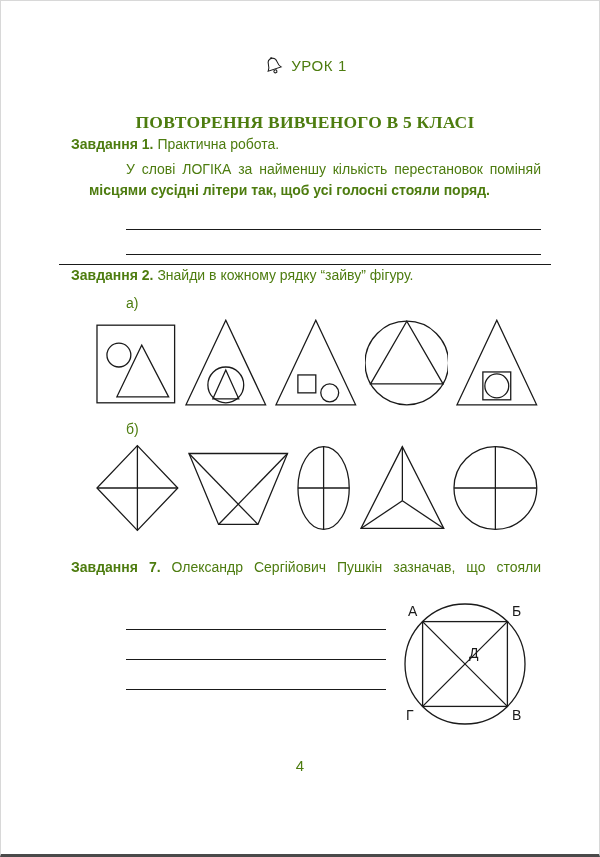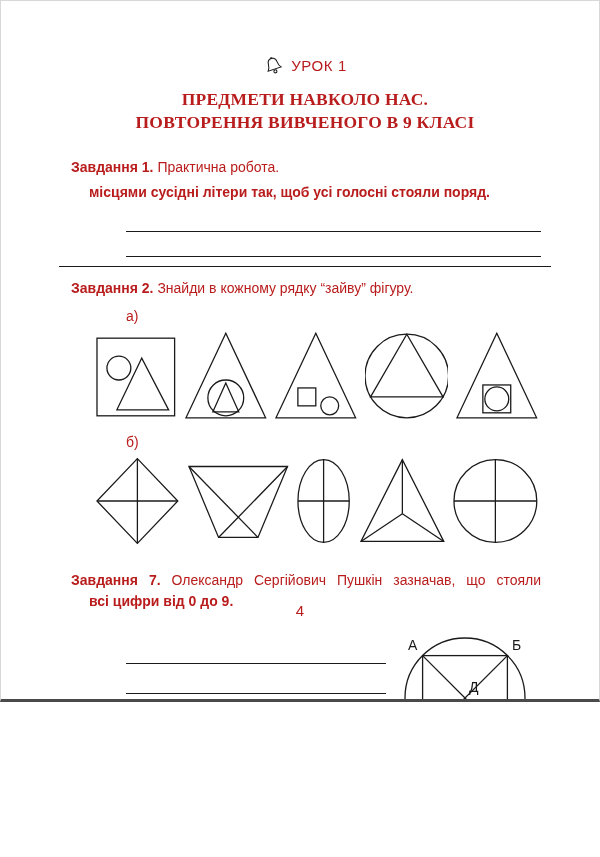--- a/index.html
+++ b/index.html
@@ -1,38 +1,38 @@
 <!DOCTYPE html>
 <html><head>
 <meta charset="utf-8">
 <style>
   * { margin:0; padding:0; box-sizing:border-box; }
   html,body { background:#ffffff; }
   .sheet {
-    width:600px; height:702px;
-    background:#ffffff; color:#b91c1c;
+    width:600px; height:857px;
+    background:#ffffff; color:#4d7c0f;
     font-family:"Liberation Sans", sans-serif;
     font-size:14px; line-height:21px;
     border:1px solid #d8d8d8;
     border-bottom:3px solid #4a4a4a;
     position:relative;
     padding:54px 60px 0 70px;
     overflow:hidden;
   }
   
   .lesson-header { display:flex; justify-content:center; align-items:center; gap:7px; }
   .lesson-label { font-size:15px; letter-spacing:.6px; }
   .bell { display:inline-flex; }
   .page-title {
     text-align:center; margin-top:12px;
     font-family:"Liberation Serif", serif;
     font-size:17.5px; line-height:23px; font-weight:bold; letter-spacing:.2px;
   }
   
-  .task-head { margin-top:23px; }
+  .task-head { }
   .task-label { font-weight:bold; }
   .p1 { margin-left:18px; width:452px; margin-top:4px; }
   .p3 { margin-top:24px; margin-left:18px; width:452px; }
   .jline { display:block; text-align:justify; text-align-last:justify; }
   .jline-indent { padding-left:37px; }
   .jline-outdent { margin-left:-18px; }
   .plainline { display:block;font-weight:bold; }
   
   .answer-lines1 { margin-left:55px; margin-top:4px; }
   .answer-lines1 .answer-line { width:415px; height:25px; border-bottom:1.3px solid #1a1a1a; }
@@ -62,42 +62,43 @@
           <path d="M13 4 C9.6 4 7.6 6.4 7.4 9.8 C7.2 13.4 6.1 15.9 4.6 17.6 L21.4 17.6 C19.9 15.9 18.8 13.4 18.6 9.8 C18.4 6.4 16.4 4 13 4 Z"></path>
           <path d="M11.8 4 C11.8 2.6 14.2 2.6 14.2 4"></path>
           <circle cx="13" cy="20.6" r="1.9"></circle>
         </g>
       </svg>
     </span>
     <span class="lesson-label">УРОК 1</span>
   </div>
 
   <h1 class="page-title">
-    <span>ПРЕДМЕТИ НАВКОЛО НАС.</span><br>
-    <span>ПОВТОРЕННЯ ВИВЧЕНОГО В 9 КЛАСІ</span>
+    <br>
+    <span>ПОВТОРЕННЯ ВИВЧЕНОГО В 5 КЛАСІ</span>
   </h1>
 
   <section>
     <p class="task-head">
       <b class="task-label">Завдання 1.</b>
       <span>Практична робота.</span>
     </p>
     <p class="p1">
+      <span class="jline jline-indent">У слові ЛОГІКА за найменшу кількість перестановок поміняй</span>
       <span class="plainline">місцями сусідні літери так, щоб  усі голосні стояли поряд.</span>
     </p>
     <div class="answer-lines1">
       <div class="answer-line"></div>
       <div class="answer-line"></div>
     </div>
   </section>
 
   <hr class="divider">
 
   <section>
-    <p class="task-head" style="margin-top:11px">
+    <p class="task-head" style="">
       <b class="task-label">Завдання 2.</b>
       <span>Знайди в кожному рядку “зайву” фігуру.</span>
     </p>
 
     <p class="row-label">а)</p>
     <div class="figrow">
       <svg viewBox="0 0 82 88" width="82" height="88">
         <rect class="geo" x="2" y="6" width="78" height="78"></rect>
         <circle class="geo" cx="24" cy="36" r="12"></circle>
         <polygon class="geo" points="47,26 22,78 74,78"></polygon>
@@ -150,21 +151,20 @@
         <circle class="geo" cx="44" cy="44" r="42"></circle>
         <line class="geo" x1="2" y1="44" x2="86" y2="44"></line>
         <line class="geo" x1="44" y1="2" x2="44" y2="86"></line>
       </svg>
     </div>
   </section>
 
   <section>
     <p class="p3">
       <span class="jline jline-outdent"><b class="task-label">Завдання 7.</b> <span>Олександр Сергійович Пушкін зазначав, що стояли</span></span>
-      <span class="plainline">всі цифри від 0 до 9.</span>
     </p>
 
     <div class="task3-bottom">
       <div class="answer-lines3">
         <div class="answer-line"></div>
         <div class="answer-line"></div>
         <div class="answer-line"></div>
       </div>
       <svg class="big-fig" viewBox="0 0 150 148" width="150" height="148">
         <circle class="geo" cx="76" cy="80" r="60"></circle>

